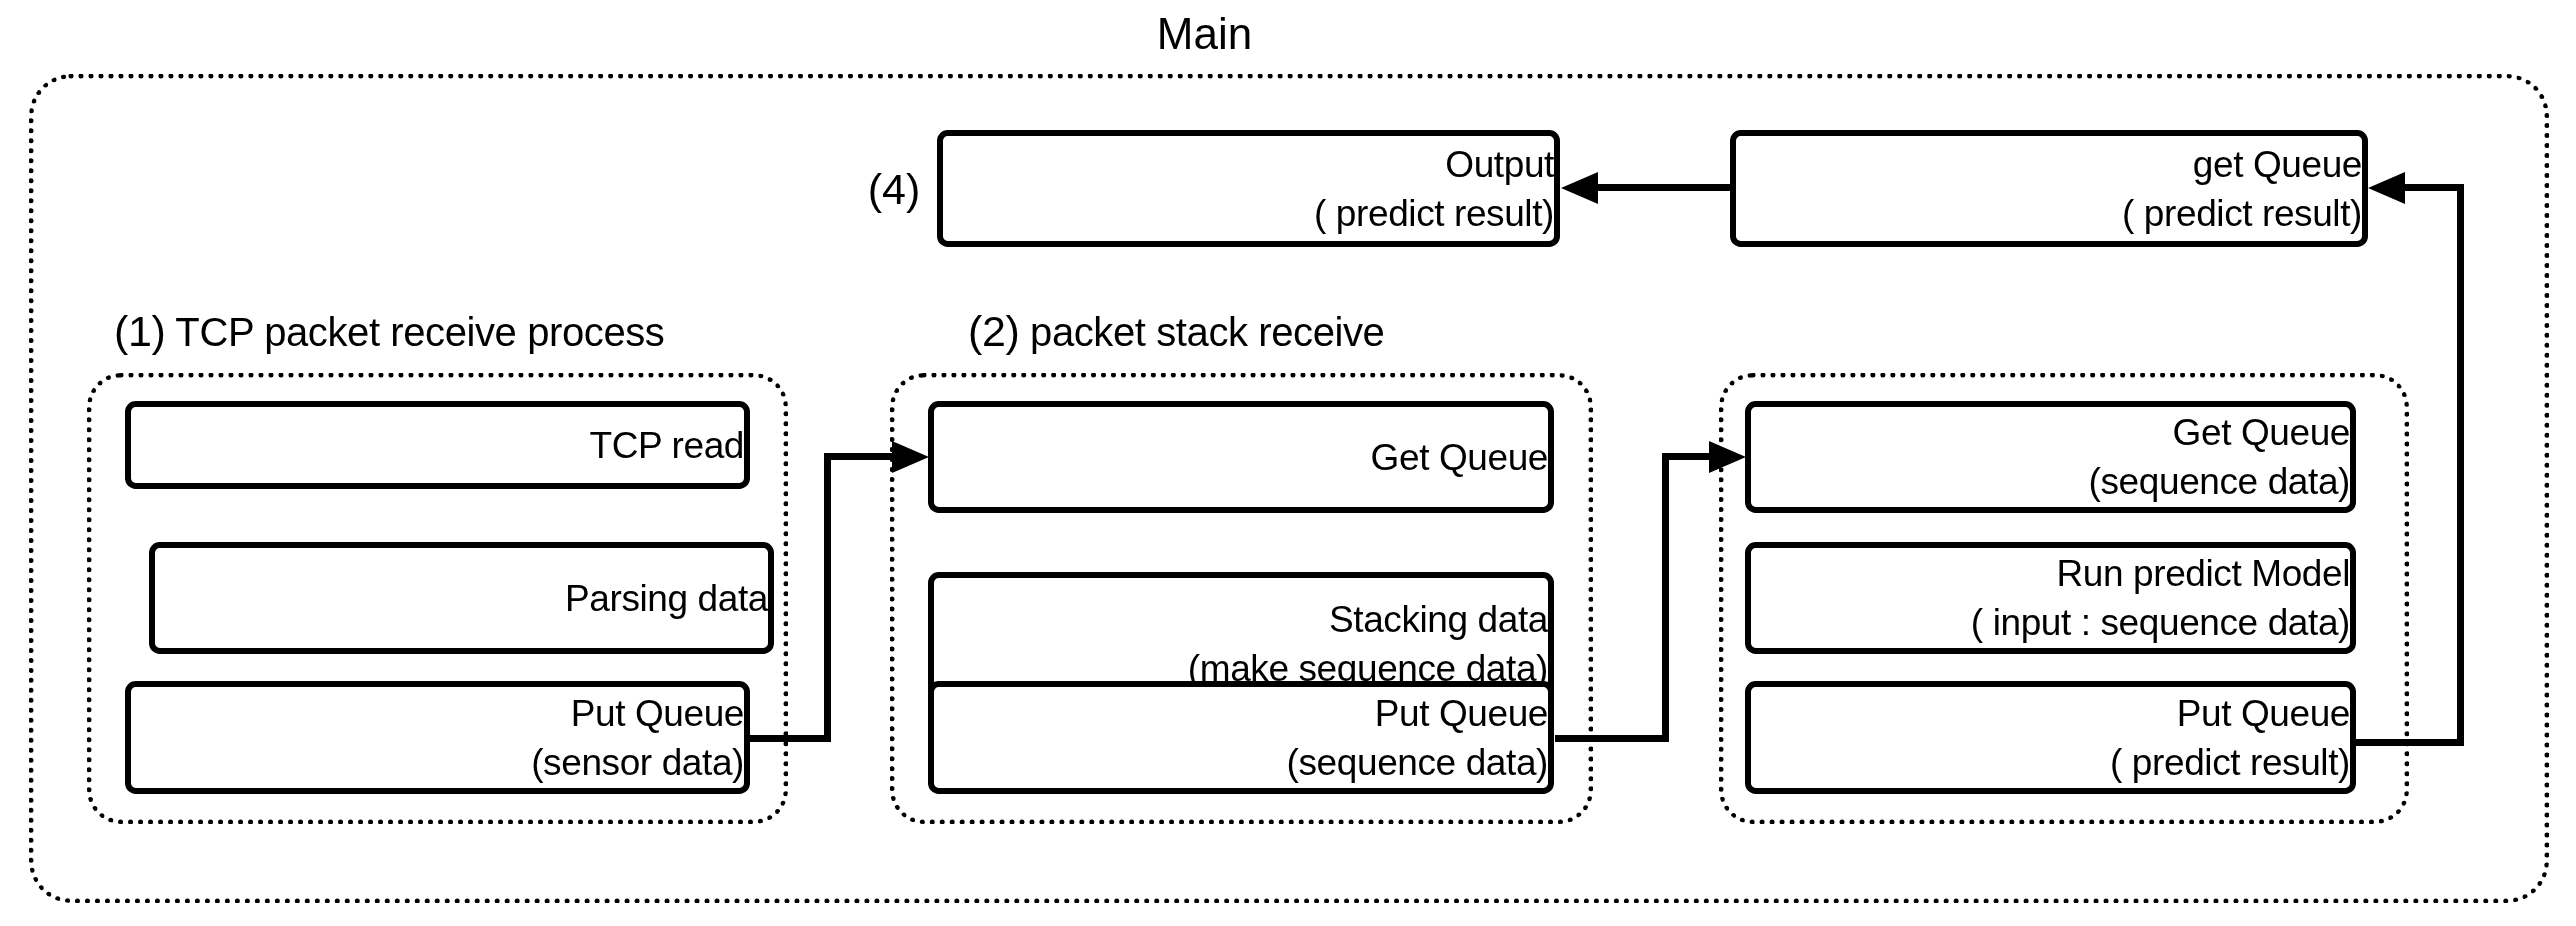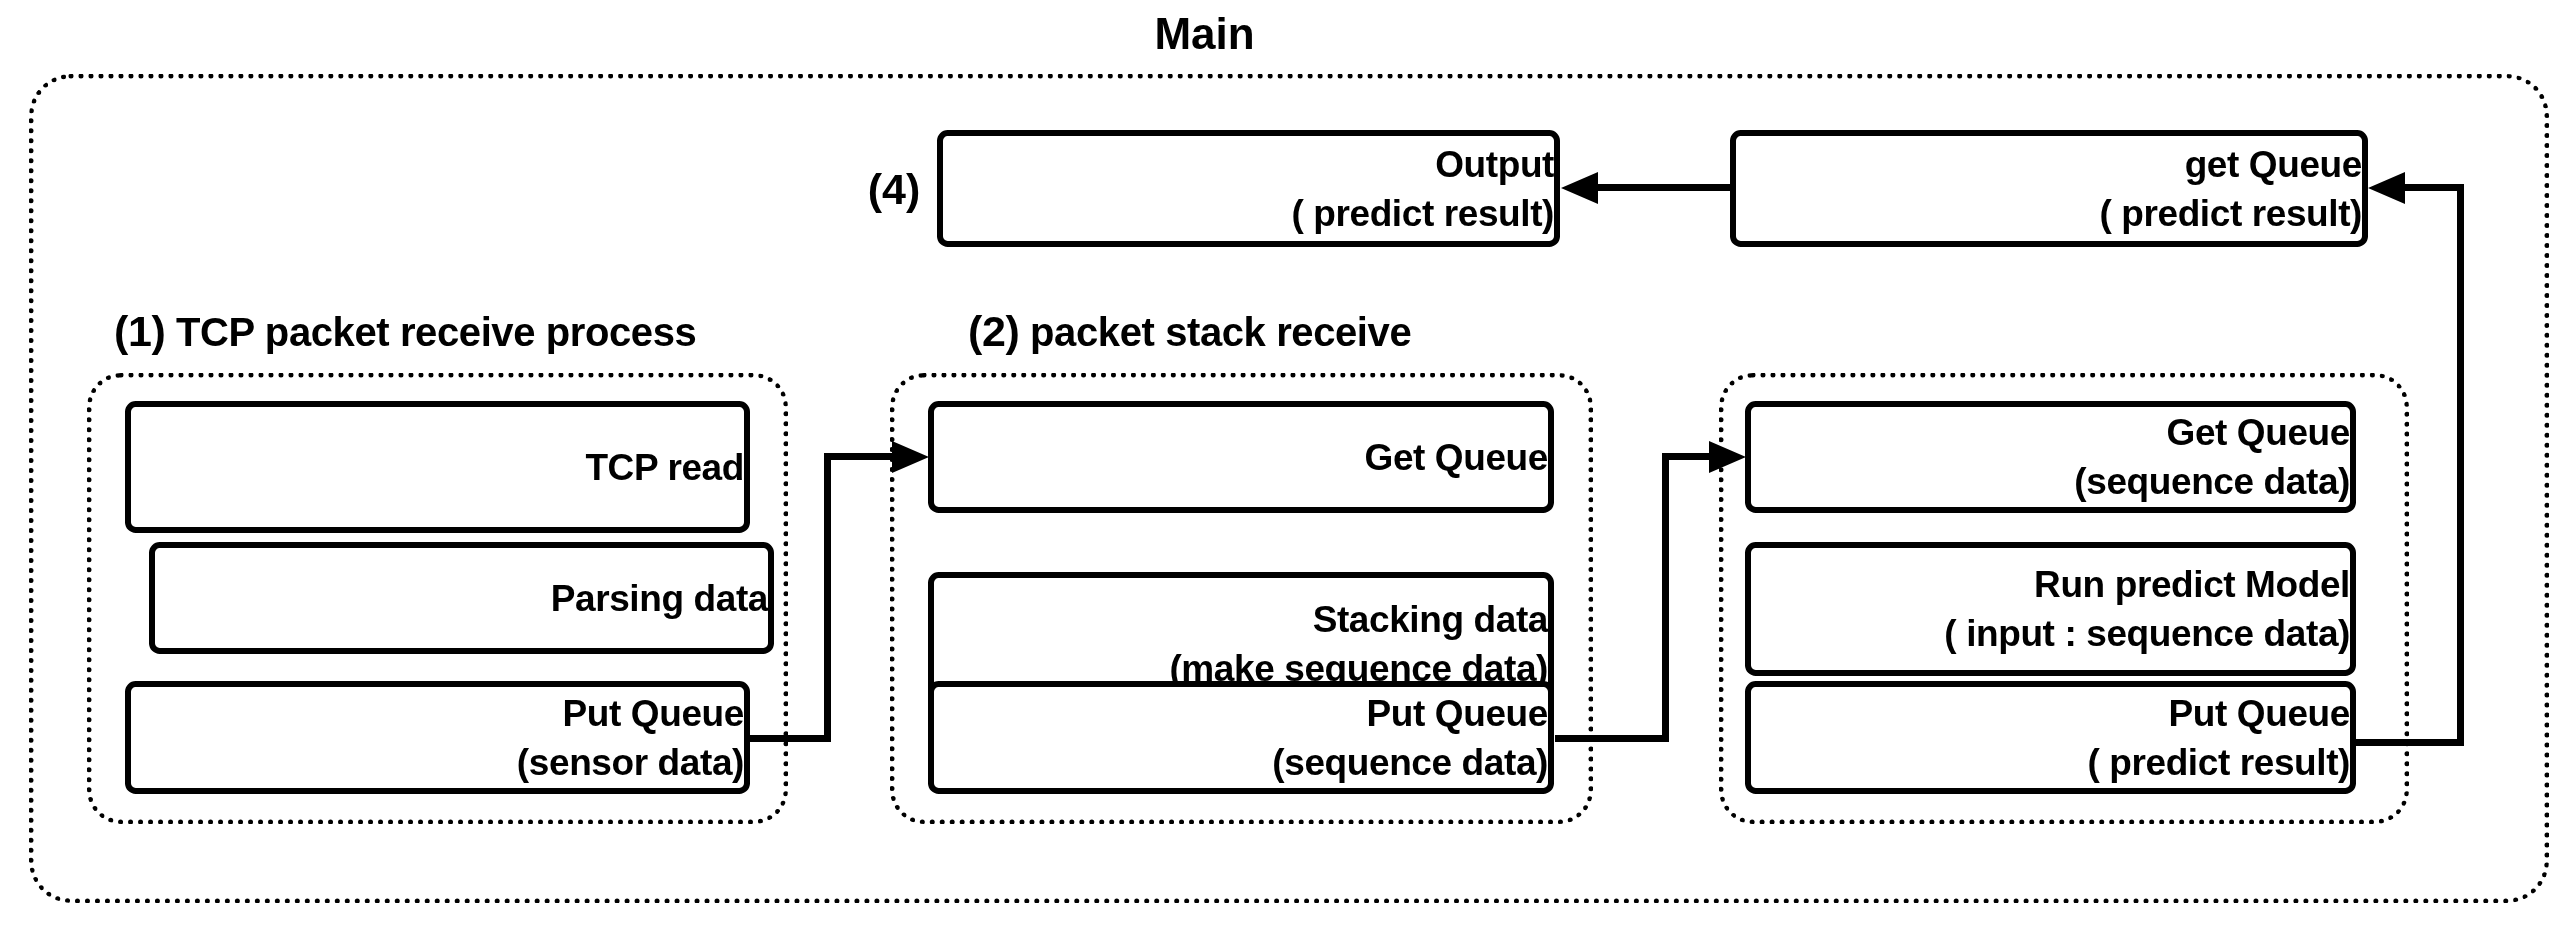--- a/index.html
+++ b/index.html
@@ -1,21 +1,21 @@
 <!DOCTYPE html>
 <html style="--ink: #000000; --bg: #ffffff;font-size:12.2px"><head>
 <meta charset="utf-8">
 <style>
   :root { --ink:#000000; --bg:#ffffff; }
   * { box-sizing: border-box; margin:0; padding:0; }
   html,body { background:var(--bg); }
   #canvas {
     position:relative; width:2576px; height:927px;
     background:var(--bg); overflow:hidden;
-    font-family:"Liberation Sans", sans-serif; font-weight:700; color:var(--ink);
+    font-family:"Liberation Sans", sans-serif; font-weight:400; color:var(--ink);
   }
   .abs { position:absolute; }
   .title {
     font-size:44px; text-align:center; letter-spacing:0px;
   }
   .frame {
     position:absolute; border:5.3px dotted var(--ink); border-radius:38px; background:transparent;
   }
   .node {
     position:absolute; border:6.1px solid var(--ink); border-radius:10.7px; background:var(--bg);
@@ -69,21 +69,21 @@
     <div class="line" style="left:2457px; top:184px; width:6.9px; height:561px;"></div>
     <div class="line" style="left:2401px; top:184px; width:63px; height:6.9px;"></div>
     <div class="tri-left" style="left:2368px; top:172px;"></div>
   </div>
 
   <div class="sec-label" style="left:114px; top:307px;">
     <span class="num">(1)</span>
     <span>TCP packet receive process</span>
   </div>
   <div class="frame" style="left:87px; top:373px; width:701px; height:451px; border-radius:34px;"></div>
-  <div class="node" style="left:125px; top:401px; width:625px; height:132px;">
+  <div class="node" style="left:125px; top:401px; width:625px; height:88px;">
     <div class="box-line">TCP read</div>
   </div>
   <div class="node" style="left:125px; top:542px; width:625px; height:112px;margin-left:24px;">
     <div class="box-line">Parsing data</div>
   </div>
   <div class="node" style="left:125px; top:681px; width:625px; height:113px;">
     <div class="box-line">Put Queue</div>
       <div class="box-line">(sensor data)</div>
   </div>
 
@@ -116,21 +116,21 @@
     <div class="line" style="left:1662px; top:453px; width:6.9px; height:288px;"></div>
     <div class="line" style="left:1662px; top:453px; width:47px; height:6.9px;"></div>
     <div class="tri-right" style="left:1709px; top:441px;"></div>
   </div>
 
   <div class="frame" style="left:1719px; top:373px; width:690px; height:451px; border-radius:34px;"></div>
   <div class="node" style="left:1745px; top:401px; width:611px; height:112px;">
     <div class="box-line">Get Queue</div>
       <div class="box-line">(sequence data)</div>
   </div>
-  <div class="node" style="left:1745px; top:542px; width:611px; height:134px;">
+  <div class="node" style="left:1745px; top:542px; width:611px; height:112px;">
     <div class="box-line">Run predict Model</div>
       <div class="box-line">( input : sequence data)</div>
   </div>
   <div class="node" style="left:1745px; top:681px; width:611px; height:113px;">
     <div class="box-line">Put Queue</div>
       <div class="box-line">( predict result)</div>
   </div>
 
 </div>
 

